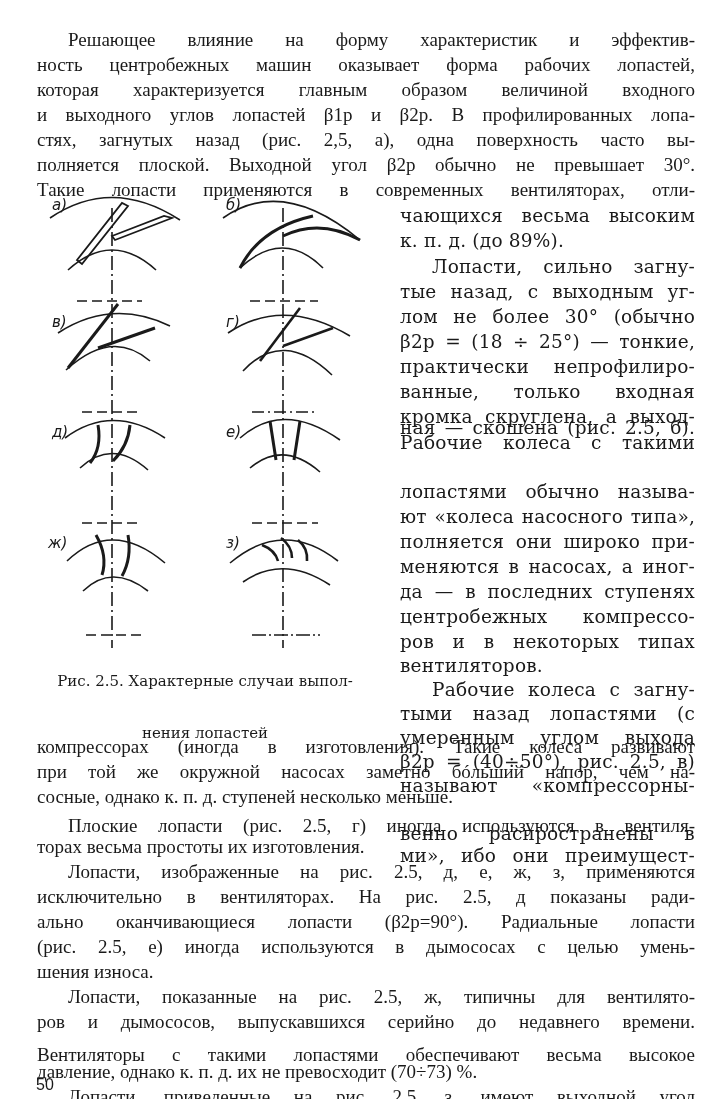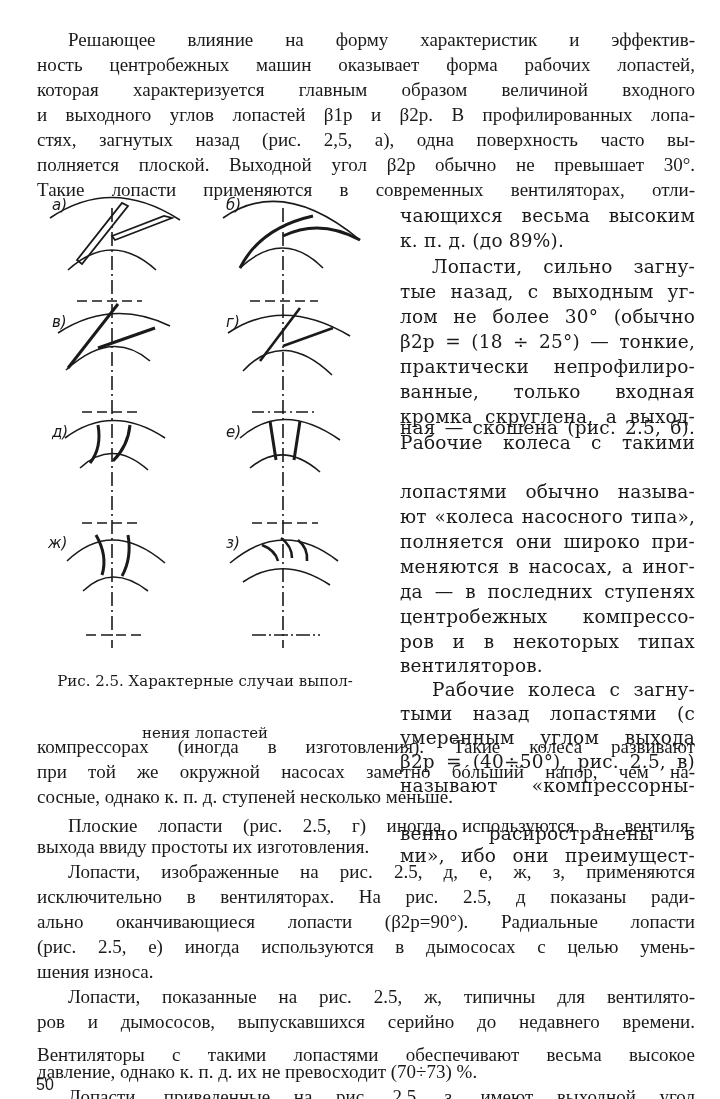--- a/index.html
+++ b/index.html
@@ -132,21 +132,21 @@
 </div>
 
 <div class="caption" style="top:673px">Рис. 2.5. Характерные случаи выпол-</div>
 <div class="caption" style="top:725px">нения лопастей</div>
 
 <div>
   <div class="line" style="top:735px">компрессорах (иногда в изготовления). Такие колеса развивают</div>
   <div class="line" style="top:760px">при той же окружной насосах заметно бóльший напор, чем на-</div>
   <div class="line last" style="top:785px">сосные, однако к. п. д. ступеней несколько меньше.</div>
   <div class="line indent" style="top:814px">Плоские лопасти (рис. 2.5, г) иногда используются в вентиля-</div>
-  <div class="line last" style="top:835px">выхода ввиду простоты их изготовления.</div>
+  <div class="line last" style="top:835px">торах весьма простоты их изготовления.</div>
   <div class="line indent" style="top:860px">Лопасти, изображенные на рис. 2.5, д, е, ж, з, применяются</div>
   <div class="line" style="top:885px">исключительно в вентиляторах. На рис. 2.5, д показаны ради-</div>
   <div class="line" style="top:910px">ально оканчивающиеся лопасти (β2p=90°). Радиальные лопасти</div>
   <div class="line" style="top:935px">(рис. 2.5, е) иногда используются в дымососах с целью умень-</div>
   <div class="line last" style="top:960px">шения износа.</div>
   <div class="line indent" style="top:985px">Лопасти, показанные на рис. 2.5, ж, типичны для вентилято-</div>
   <div class="line" style="top:1010px">ров и дымососов, выпускавшихся серийно до недавнего времени.</div>
   <div class="line" style="top:1043px">Вентиляторы с такими лопастями обеспечивают весьма высокое</div>
   <div class="line last" style="top:1060px">давление, однако к. п. д. их не превосходит (70÷73) %.</div>
   <div class="line indent" style="top:1085px">Лопасти, приведенные на рис. 2.5, з, имеют выходной угол</div>

